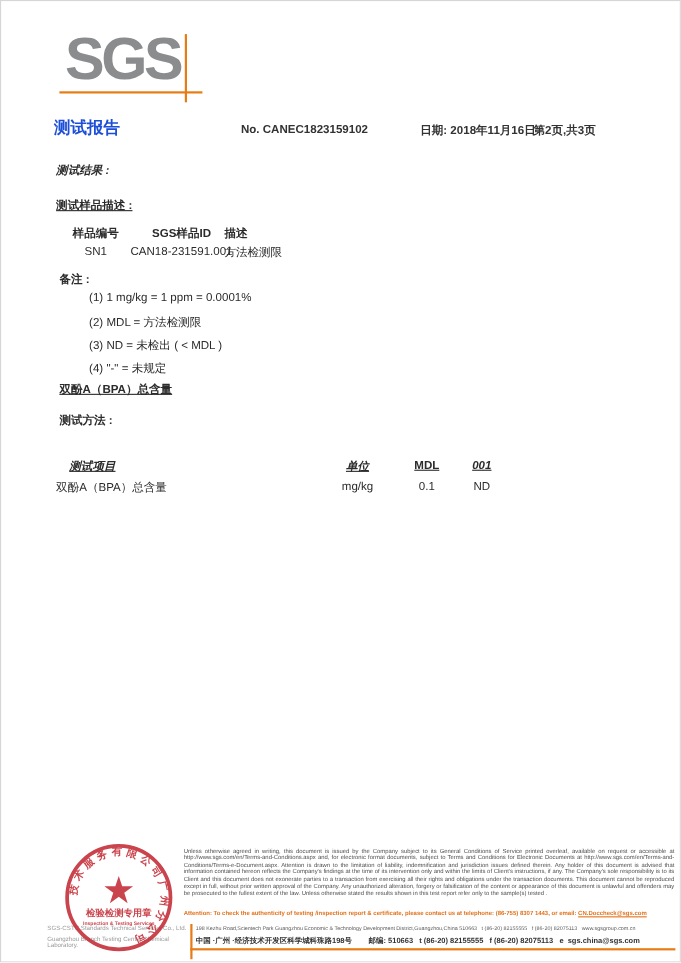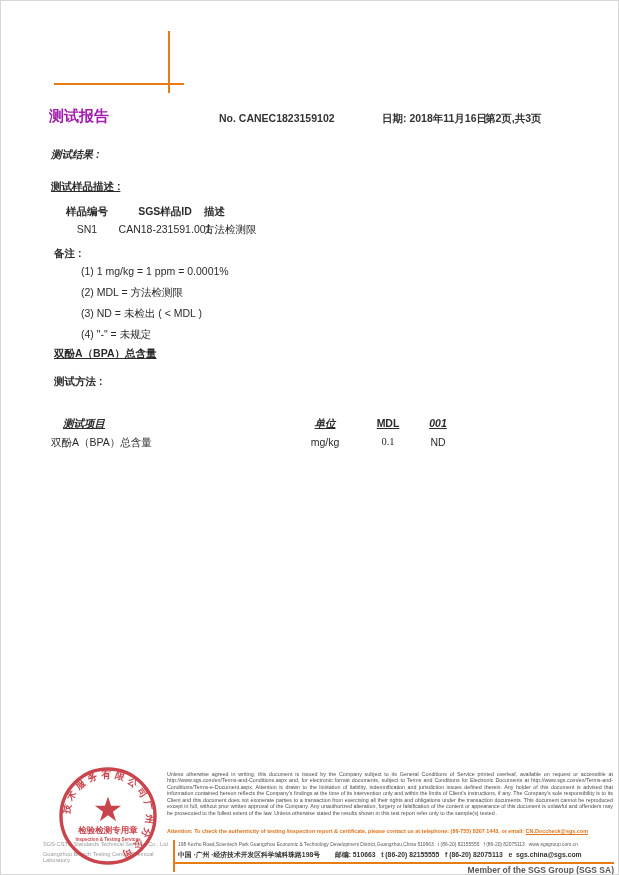--- a/index.html
+++ b/index.html
@@ -6,35 +6,36 @@
   body{font-family:"Liberation Sans","DejaVu Sans",sans-serif;color:#2b2b2b;}
   .page{position:relative;width:617px;height:873px;border:1px solid #d6d6d6;background:#fff;overflow:hidden;}
   .abs{position:absolute;}
   .b{font-weight:bold;}
   .u{text-decoration:underline;}
   .i{font-style:italic;}
   .c{text-align:center;}
   .t{font-size:10.5px;color:#2b2b2b;}
   .logo-text{font-size:54px;font-weight:800;color:#8b8c8e;letter-spacing:-3px;line-height:1;}
   .oline{background:#e87c14;}
-  .title{font-size:15px;font-weight:bold;color:#a21caf;}
+  .title{font-size:15px;font-weight:bold;color:#1d4ed8;}
   .hdr{font-size:10.5px;color:#333;font-weight:bold;}
   .tiny{font-size:5.35px;line-height:6.45px;color:#4d4d4d;text-align:justify;}
   .attn{font-size:5.45px;line-height:6.6px;color:#e1731d;font-weight:bold;}
   .addr-en{font-size:4.9px;color:#5a5a5a;white-space:pre;}
   .addr-cn{font-size:6.8px;color:#333;font-weight:bold;white-space:pre;}
   .company{font-size:5.6px;color:#9a9a9a;}
   .member{font-size:8.5px;font-weight:bold;color:#57585a;}
   .stamp{opacity:0.9;}
 </style>
 </head>
 <body>
 
 <div class="page">
 
+  <div class="abs logo-text" style="left:58px;top:26px;">SGS</div>
   <div class="abs oline" style="left:167px;top:30px;width:2px;height:62px;"></div>
   <div class="abs oline" style="left:53px;top:82px;width:130px;height:1.5px;"></div>
 
   <div class="abs title" style="left:48px;top:106px;">测试报告</div>
   <div class="abs hdr" style="left:218px;top:111px;">No. CANEC1823159102</div>
   <div class="abs hdr b" style="left:381px;top:111px;">日期: 2018年11月16日</div>
   <div class="abs hdr b" style="left:484px;top:111px;">第2页,共3页</div>
 
   <div class="abs t b" style="left:50px;top:147px;font-style:italic;">测试结果 :</div>
   <div class="abs t b u" style="left:50px;top:179px;">测试样品描述 :</div>
@@ -54,21 +55,21 @@
 
   <div class="abs t b u" style="left:53px;top:346px;">双酚A（BPA）总含量</div>
   <div class="abs t b" style="left:53px;top:374px;">测试方法 :</div>
 
   <div class="abs t b u" style="left:62px;top:416px;font-style:italic;">测试项目</div>
   <div class="abs t b u i c" style="left:303px;top:416px;width:42px;">单位</div>
   <div class="abs t b u c" style="left:368px;top:416px;width:38px;">MDL</div>
   <div class="abs t b u i c" style="left:418px;top:416px;width:38px;">001</div>
   <div class="abs t" style="left:50px;top:435px;">双酚A（BPA）总含量</div>
   <div class="abs t c" style="left:303px;top:435px;width:42px;">mg/kg</div>
-  <div class="abs t c" style="left:368px;top:435px;width:38px;font-family:Liberation Serif, serif;">0.1</div>
+  <div class="abs t c" style="left:368px;top:435px;width:38px;">0.1</div>
   <div class="abs t c" style="left:418px;top:435px;width:38px;">ND</div>
 
   <div class="abs company" style="left:42px;top:840px;width:140px;">SGS-CSTC Standards Technical Services Co., Ltd.</div>
   <div class="abs company" style="left:42px;top:850px;width:140px;">Guangzhou Branch Testing Center Chemical Laboratory.</div>
 
   <svg class="abs stamp" style="left:56px;top:764px;" width="102" height="102" viewBox="0 0 102 102">
     <circle cx="51" cy="51" r="47" fill="none" stroke="#c5303a" stroke-width="3.4"></circle>
     <path id="ringpath" d="M 51,51 m -38.5,0 a 38.5,38.5 0 1,1 77,0 a 38.5,38.5 0 1,1 -77,0" fill="none"></path>
     <text font-size="9.5" font-weight="bold" fill="#c5303a" letter-spacing="3.5">
       <textPath href="#ringpath" startOffset="25%" text-anchor="middle">通标标准技术服务有限公司广州分公司</textPath>
@@ -78,15 +79,14 @@
     <text x="51" y="76" text-anchor="middle" font-size="4.6" font-weight="bold" fill="#c5303a">Inspection &amp; Testing Services</text>
   </svg>
 
   <div class="abs tiny" style="left:166px;top:770px;width:446px;">Unless otherwise agreed in writing, this document is issued by the Company subject to its General Conditions of Service printed overleaf, available on request or accessible at http://www.sgs.com/en/Terms-and-Conditions.aspx and, for electronic format documents, subject to Terms and Conditions for Electronic Documents at http://www.sgs.com/en/Terms-and-Conditions/Terms-e-Document.aspx. Attention is drawn to the limitation of liability, indemnification and jurisdiction issues defined therein. Any holder of this document is advised that information contained hereon reflects the Company's findings at the time of its intervention only and within the limits of Client's instructions, if any. The Company's sole responsibility is to its Client and this document does not exonerate parties to a transaction from exercising all their rights and obligations under the transaction documents. This document cannot be reproduced except in full, without prior written approval of the Company. Any unauthorized alteration, forgery or falsification of the content or appearance of this document is unlawful and offenders may be prosecuted to the fullest extent of the law. Unless otherwise stated the results shown in this test report refer only to the sample(s) tested .</div>
   <div class="abs attn" style="left:166px;top:827px;width:446px;"><span>Attention: To check the authenticity of testing /inspection report &amp; certificate, please contact us at telephone: (86-755) 8307 1443, or email: </span><span class="u">CN.Doccheck@sgs.com</span></div>
 
   <div class="abs oline" style="left:172px;top:839px;width:1.5px;height:32px;"></div>
   <div class="abs addr-en" style="left:177px;top:841px;width:436px;overflow:hidden;">198 Kezhu Road,Scientech Park Guangzhou Economic &amp; Technology Development District,Guangzhou,China 510663   t (86-20) 82155555   f (86-20) 82075113   www.sgsgroup.com.cn</div>
   <div class="abs addr-cn" style="left:177px;top:849px;width:436px;overflow:hidden;">中国 ·广州 ·经济技术开发区科学城科珠路198号        邮编: 510663   t (86-20) 82155555   f (86-20) 82075113   e  sgs.china@sgs.com</div>
   <div class="abs oline" style="left:172px;top:861px;width:441px;height:1.5px;"></div>
-  <div class="abs member" style="left:300px;top:864px;width:313px;text-align:right;">Member of the SGS Group (SGS SA)</div>
 
 </div>
 
 </body></html>

